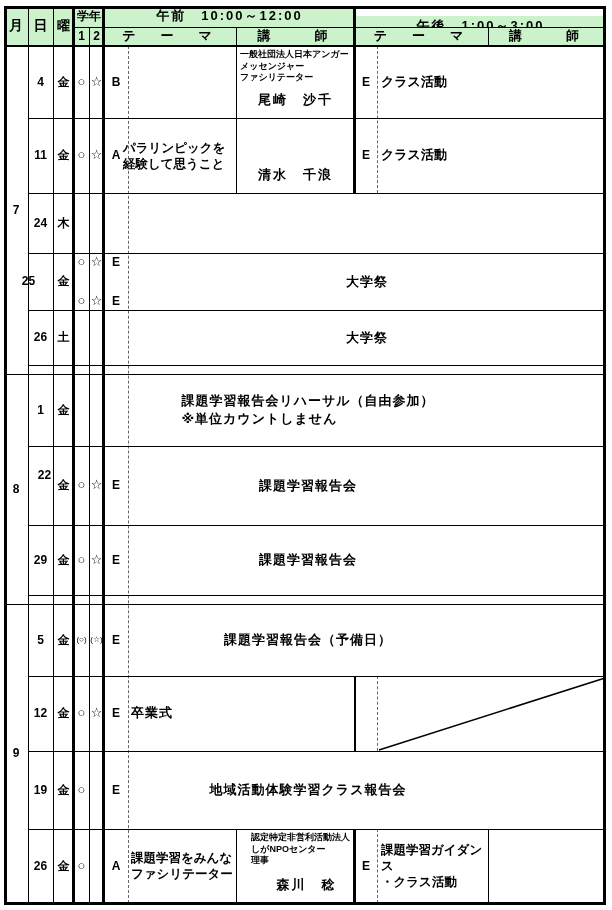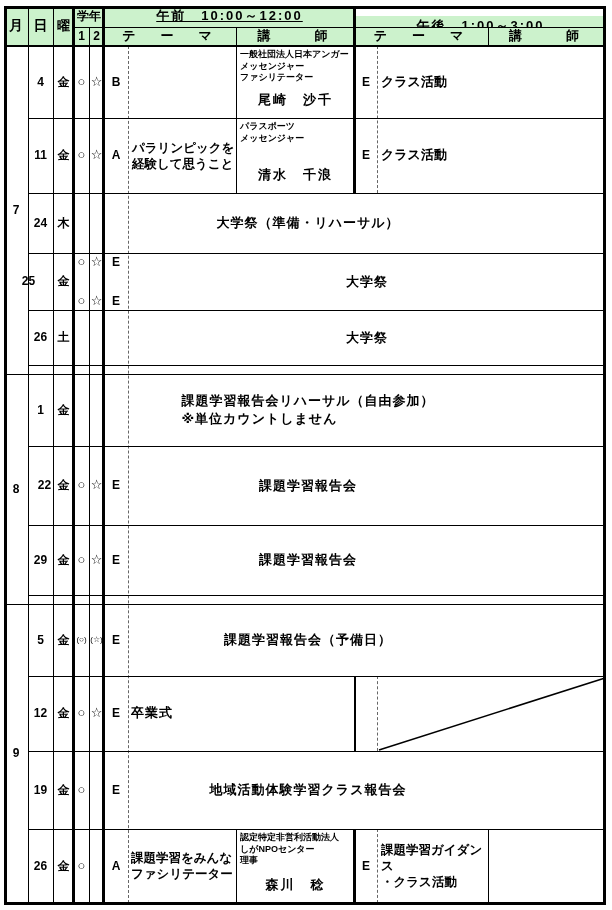--- a/index.html
+++ b/index.html
@@ -32,21 +32,21 @@
 <body>
 
 <div id="root">
 
   <div class="cell hdr f14" style="left:4px;top:6px;width:24px;height:40px;">月</div>
   <div class="cell hdr f14" style="left:28px;top:6px;width:25px;height:40px;">日</div>
   <div class="cell hdr f13" style="left:53px;top:6px;width:21px;height:40px;">曜</div>
   <div class="cell hdr f12" style="left:74px;top:6px;width:30px;height:21px;">学年</div>
   <div class="cell hdr f12" style="left:74px;top:27px;width:15px;height:19px;">1</div>
   <div class="cell hdr f12" style="left:89px;top:27px;width:15px;height:19px;">2</div>
-  <div class="cell hdr f13 time" style="left:104px;top:6px;width:251px;height:21px;text-decoration:underline;">午前　10:00～12:00</div>
+  <div class="cell hdr f13 time" style="left:104px;top:6px;width:251px;height:21px;">午前　10:00～12:00</div>
   <div class="cell hdr f13 sp" style="left:104px;top:27px;width:132px;height:19px;">テ　ー　マ</div>
   <div class="cell hdr f13 sp" style="left:236px;top:27px;width:119px;height:19px;">講　　師</div>
   <div class="cell hdr f13 time" style="left:355px;top:16px;width:251px;height:21px;">午後　1:00～3:00</div>
   <div class="cell hdr f13 sp" style="left:355px;top:27px;width:133px;height:19px;">テ　ー　マ</div>
   <div class="cell hdr f13 sp" style="left:488px;top:27px;width:118px;height:19px;">講　　師</div>
 
   <div class="vl" style="left:28px;top:6px;height:899px;"></div>
   <div class="vl" style="left:53px;top:6px;height:899px;"></div>
   <div class="vl3" style="left:72px;top:6px;height:899px;"></div>
   <div class="vl" style="left:89px;top:27px;height:876px;"></div>
@@ -97,54 +97,51 @@
     <div class="lname">尾崎　沙千</div>
   </div>
   <div class="cell f12" style="left:355px;top:46px;width:22px;height:72px;">E</div>
   <div class="cell f13 lft" style="left:381px;top:46px;width:220px;height:72px;">クラス活動</div>
 
   <div class="cell f12" style="left:28px;top:118px;width:25px;height:75px;">11</div>
   <div class="cell f12" style="left:53px;top:118px;width:21px;height:75px;">金</div>
   <div class="cell f13" style="left:74px;top:118px;width:15px;height:75px;font-weight:normal;">○</div>
   <div class="cell f13" style="left:89px;top:118px;width:15px;height:75px;font-weight:normal;">☆</div>
   <div class="cell f12" style="left:104px;top:118px;width:24px;height:75px;">A</div>
-  <div class="cell theme lft" style="left:132px;top:118px;width:104px;height:75px;">パラリンピックを
+  <div class="cell theme lft" style="left:123px;top:118px;width:104px;height:75px;">パラリンピックを
 経験して思うこと</div>
   <div class="lect" style="left:237px;top:118px;width:117px;height:75px;">
-    <div class="ltitle">パラスポーツ
-メッセンジャー</div>
     <div class="lname">清水　千浪</div>
   </div>
   <div class="cell f12" style="left:355px;top:118px;width:22px;height:75px;">E</div>
   <div class="cell f13 lft" style="left:381px;top:118px;width:220px;height:75px;">クラス活動</div>
 
   <div class="cell f12" style="left:28px;top:193px;width:25px;height:60px;">24</div>
   <div class="cell f12" style="left:53px;top:193px;width:21px;height:60px;">木</div>
-  <div class="cell merged" style="left:128px;top:193px;width:360px;height:60px;">大学祭（準備・リハーサル）</div>
 
   <div class="cell f12" style="left:16px;top:253px;width:25px;height:57px;">25</div>
   <div class="cell f12" style="left:53px;top:253px;width:21px;height:57px;">金</div>
   <div class="cell f13" style="left:74px;top:255px;width:15px;height:14px;font-weight:normal;">○</div>
   <div class="cell f13" style="left:89px;top:255px;width:15px;height:14px;font-weight:normal;">☆</div>
   <div class="cell f12" style="left:104px;top:255px;width:24px;height:14px;">E</div>
   <div class="cell f13" style="left:74px;top:294px;width:15px;height:14px;font-weight:normal;">○</div>
   <div class="cell f13" style="left:89px;top:294px;width:15px;height:14px;font-weight:normal;">☆</div>
   <div class="cell f12" style="left:104px;top:294px;width:24px;height:14px;">E</div>
   <div class="cell merged" style="left:128px;top:253px;width:478px;height:57px;">大学祭</div>
 
   <div class="cell f12" style="left:28px;top:310px;width:25px;height:55px;">26</div>
   <div class="cell f12" style="left:53px;top:310px;width:21px;height:55px;">土</div>
   <div class="cell merged" style="left:128px;top:310px;width:478px;height:55px;">大学祭</div>
 
   <div class="cell f12" style="left:28px;top:374px;width:25px;height:72px;">1</div>
   <div class="cell f12" style="left:53px;top:374px;width:21px;height:72px;">金</div>
   <div class="cell merged" style="left:128px;top:374px;width:360px;height:72px;">課題学習報告会リハーサル（自由参加）
 ※単位カウントしません</div>
 
-  <div class="cell f12" style="left:28px;top:446px;width:25px;height:79px;padding-left:8px;">22</div>
+  <div class="cell f12" style="left:28px;top:436px;width:25px;height:79px;padding-left:8px;">22</div>
   <div class="cell f12" style="left:53px;top:446px;width:21px;height:79px;">金</div>
   <div class="cell f13" style="left:74px;top:446px;width:15px;height:79px;font-weight:normal;">○</div>
   <div class="cell f13" style="left:89px;top:446px;width:15px;height:79px;font-weight:normal;">☆</div>
   <div class="cell f12" style="left:104px;top:446px;width:24px;height:79px;">E</div>
   <div class="cell merged" style="left:128px;top:446px;width:360px;height:79px;">課題学習報告会</div>
 
   <div class="cell f12" style="left:28px;top:525px;width:25px;height:70px;">29</div>
   <div class="cell f12" style="left:53px;top:525px;width:21px;height:70px;">金</div>
   <div class="cell f13" style="left:74px;top:525px;width:15px;height:70px;font-weight:normal;">○</div>
   <div class="cell f13" style="left:89px;top:525px;width:15px;height:70px;font-weight:normal;">☆</div>
@@ -173,21 +170,21 @@
   <div class="cell f13" style="left:74px;top:751px;width:15px;height:78px;font-weight:normal;">○</div>
   <div class="cell f12" style="left:104px;top:751px;width:24px;height:78px;">E</div>
   <div class="cell merged" style="left:128px;top:751px;width:360px;height:78px;">地域活動体験学習クラス報告会</div>
 
   <div class="cell f12" style="left:28px;top:829px;width:25px;height:74px;">26</div>
   <div class="cell f12" style="left:53px;top:829px;width:21px;height:74px;">金</div>
   <div class="cell f13" style="left:74px;top:829px;width:15px;height:74px;font-weight:normal;">○</div>
   <div class="cell f12" style="left:104px;top:829px;width:24px;height:74px;">A</div>
   <div class="cell theme lft" style="left:131px;top:829px;width:104px;height:74px;">課題学習をみんな
 ファシリテーター</div>
-  <div class="lect" style="left:237px;top:829px;width:117px;height:74px;">
+  <div class="lect" style="left:248px;top:829px;width:117px;height:74px;">
     <div class="ltitle">認定特定非営利活動法人
 しがNPOセンター
 理事</div>
     <div class="lname">森川　稔</div>
   </div>
   <div class="cell f12" style="left:355px;top:829px;width:22px;height:74px;">E</div>
   <div class="cell theme lft" style="left:381px;top:829px;width:106px;height:74px;">課題学習ガイダンス
 ・クラス活動</div>
 
 </div>

